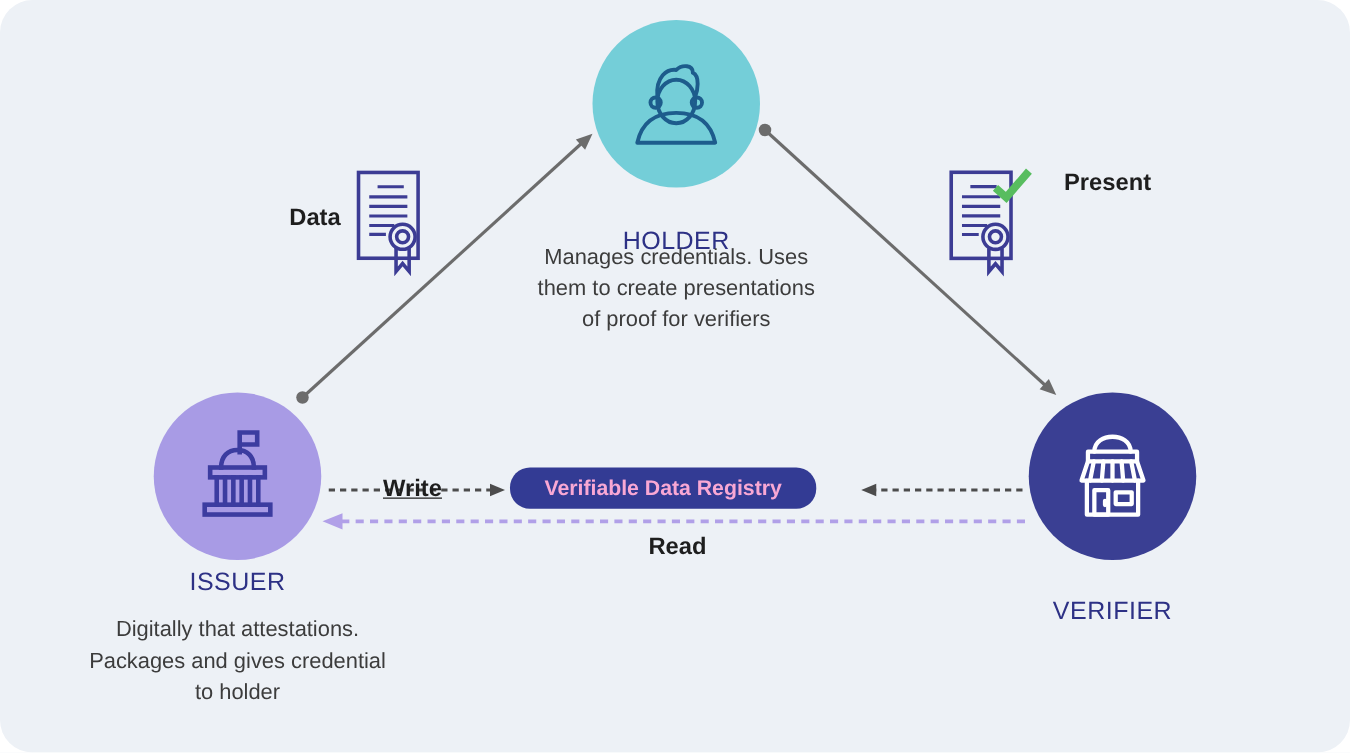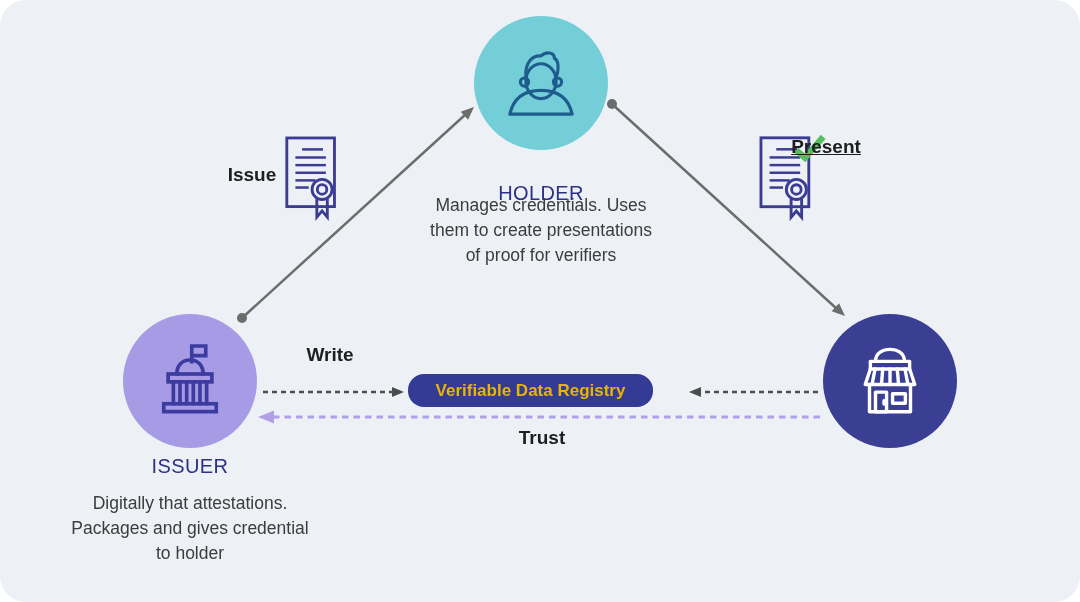--- a/index.html
+++ b/index.html
@@ -38,30 +38,30 @@
   }
   .desc-holder   { left: 371px; top: 193px; }
   .desc-issuer   { left: 20px;  top: 491px; }
   .desc-verifier { left: 720px; top: 491px; }
 
   .edge-label {
     position: absolute; width: 140px; text-align: center;
     font-size: 19px; font-weight: 600; color: #1e1e1e;
   }
   .label-issue   { left: 182px; top: 164px; }
-  .label-present { left: 756px; top: 136px; text-decoration: underline; }
-  .label-write   { left: 260px; top: 344px; }
+  .label-present { left: 816px; top: 136px; }
+  .label-write   { left: 260px; top: 381px; text-decoration: underline; }
   .label-read    { left: 677px; top: 363px; }
   .label-trust   { left: 472px; top: 427px; }
 
   .registry-pill {
     position: absolute; left: 408px; top: 374px; width: 245px; height: 33px;
     background: #333b94; border-radius: 16px;
     display: flex; align-items: center; justify-content: center;
-    color: #eab308; font-size: 17px; font-weight: 700;
+    color: #f9a8d4; font-size: 17px; font-weight: 700;
   }
 
   .cert-icon { position: absolute; }
   .cert-issue   { left: 283px; top: 134px; }
   .cert-present { left: 757px; top: 134px; }
 
   .solid-edge      { stroke: #6c6c6c; stroke-width: 2.5; }
   .solid-edge-fill { fill: #6c6c6c; }
   .dash-dark       { stroke: #4c4c4c; stroke-width: 2.4; stroke-dasharray: 5 4; }
   .dash-dark-fill  { fill: #4c4c4c; }
@@ -142,20 +142,21 @@
         <rect x="25" y="25" width="46" height="9"></rect>
         <path d="M25 34 L19 52 H77 L71 34"></path>
         <path d="M30.5 34 L27 52 M39.5 34 L38 52 M48 34 V52 M56.5 34 L58 52 M65.5 34 L69 52"></path>
         <path d="M24 52 V84 H72 V52"></path>
         <rect x="31" y="61" width="13" height="23"></rect>
         <path d="M41 71 v4"></path>
         <rect x="51" y="63" width="15" height="11"></rect>
       </g>
     </svg>
   </div>
+  <div class="node-label label-verifier">VERIFIER</div>
 
   <div class="registry-pill">Verifiable Data Registry</div>
 
   <svg class="cert-icon cert-issue" width="61" height="88" viewBox="0 0 64 92">
     <g fill="none" stroke="#3c3c94" stroke-width="3" stroke-linejoin="miter">
       <rect x="4" y="4" width="50" height="72"></rect>
       <g stroke-width="2.6">
         <path d="M20 16 H42"></path>
         <path d="M13 24.5 H45"></path>
         <path d="M13 32.5 H45"></path>
@@ -180,18 +181,18 @@
         <path d="M13 48.5 H34"></path>
         <path d="M13 56 H27"></path>
       </g>
       <circle cx="41" cy="58" r="10.5"></circle>
       <circle cx="41" cy="58" r="5"></circle>
       <path d="M35.5 67.5 V87 L41 80.5 L46.5 87 V67.5"></path>
     </g>
     <path d="M41 17 L50 25 L69 3" fill="none" stroke="#58bd5f" stroke-width="6.5"></path>
   </svg>
 
-  <div class="edge-label label-issue">Issue</div>
+  <div class="edge-label label-issue">Data</div>
   <div class="edge-label label-present">Present</div>
   <div class="edge-label label-write">Write</div>
-  <div class="edge-label label-trust">Trust</div>
+  <div class="edge-label label-trust">Read</div>
 
 </div>
 
 </body></html>

